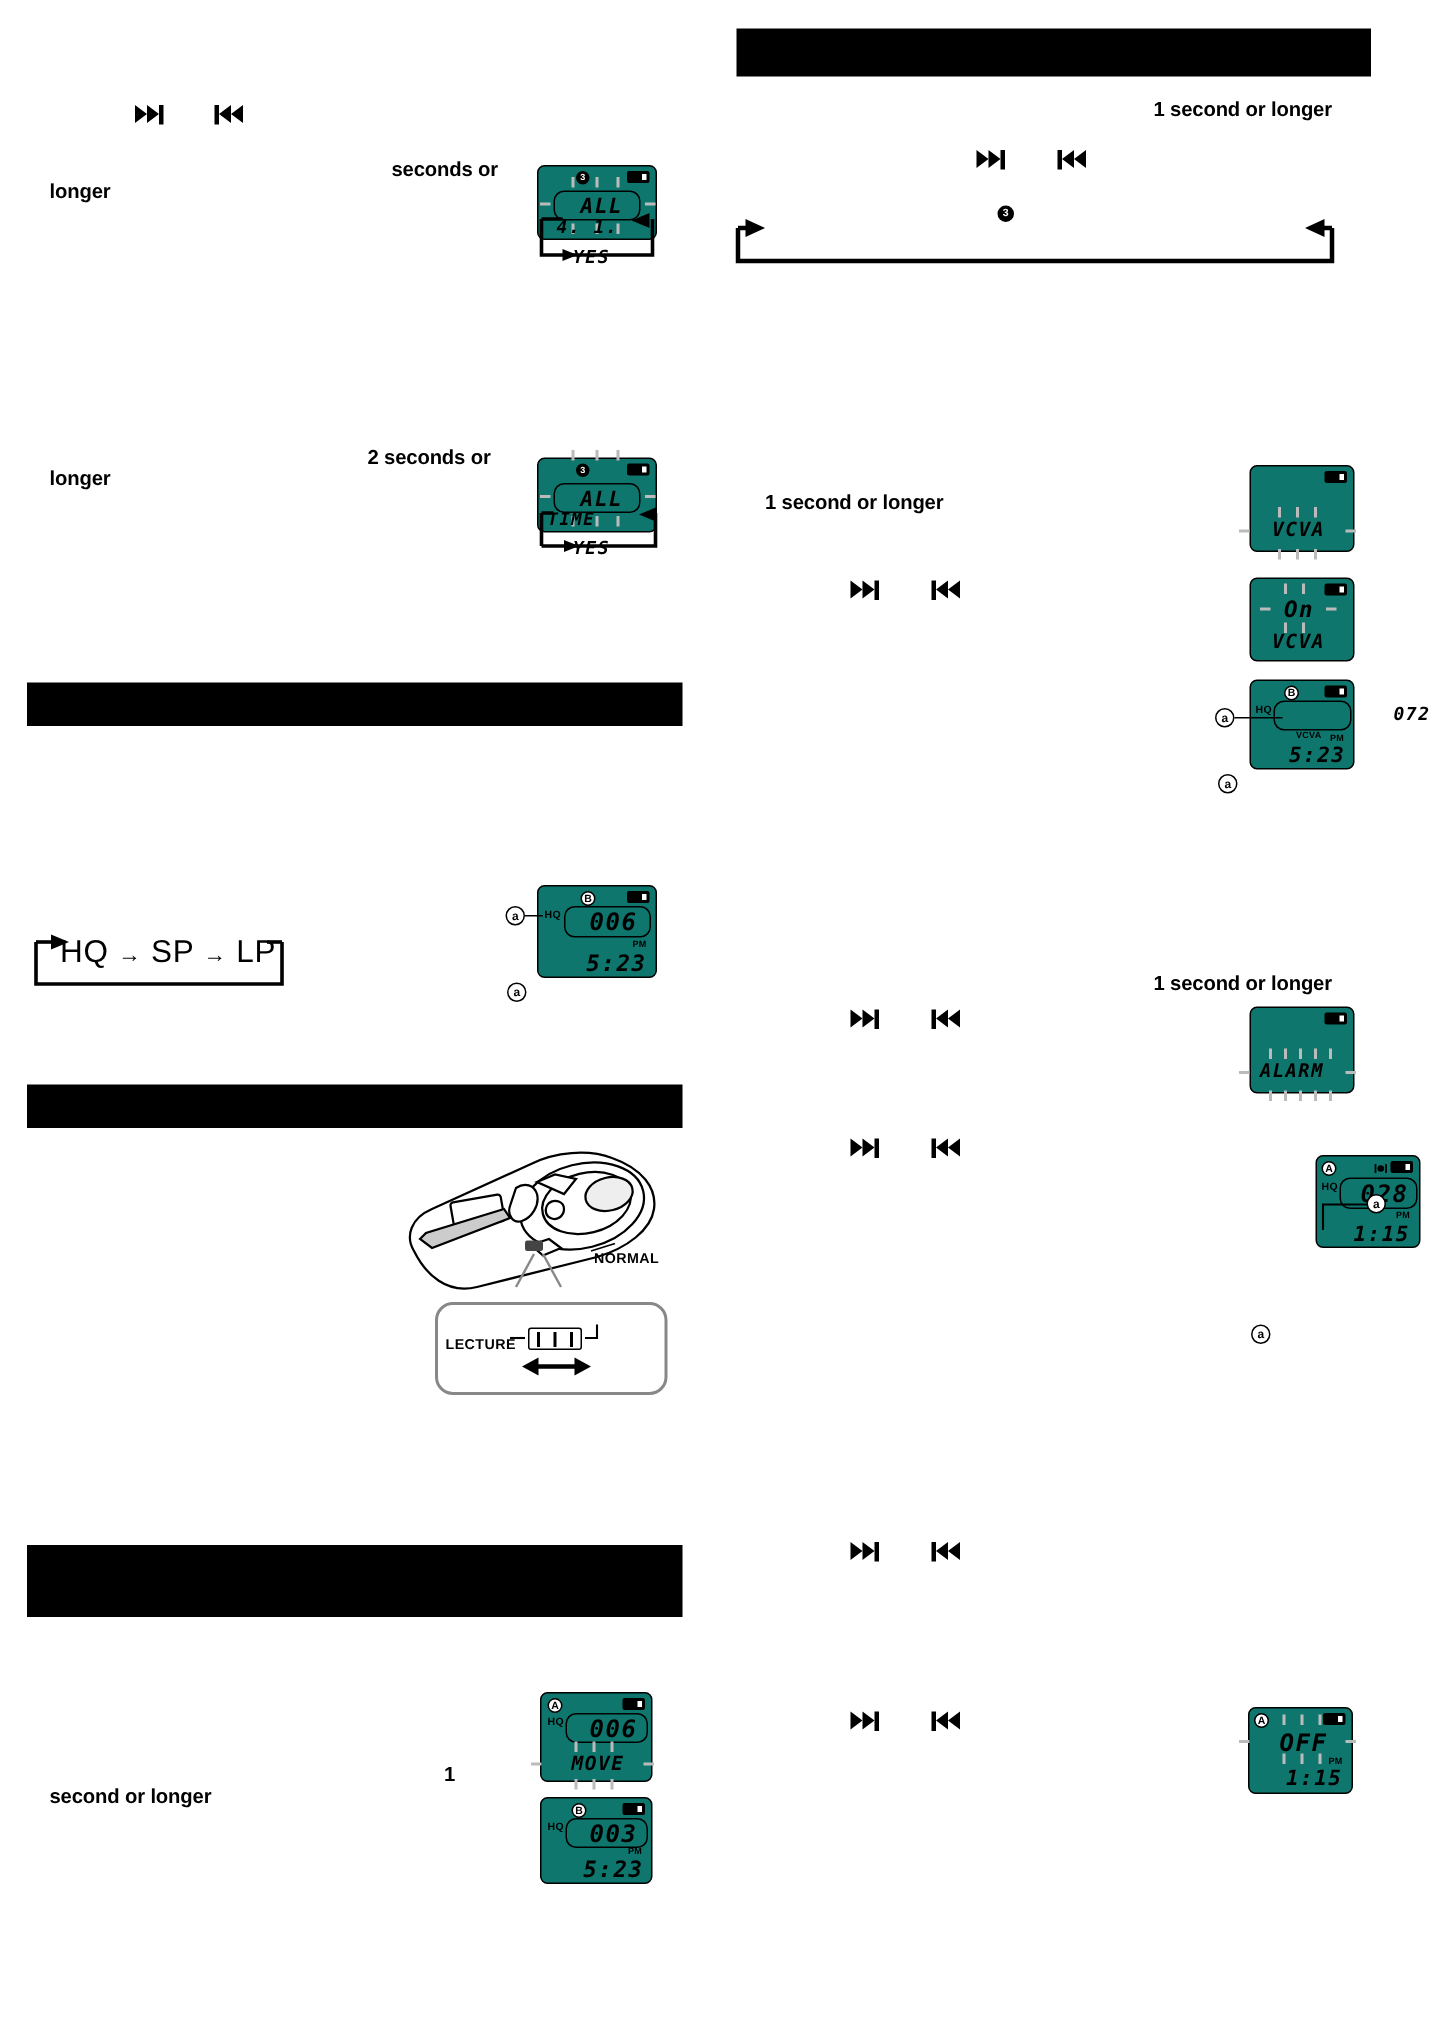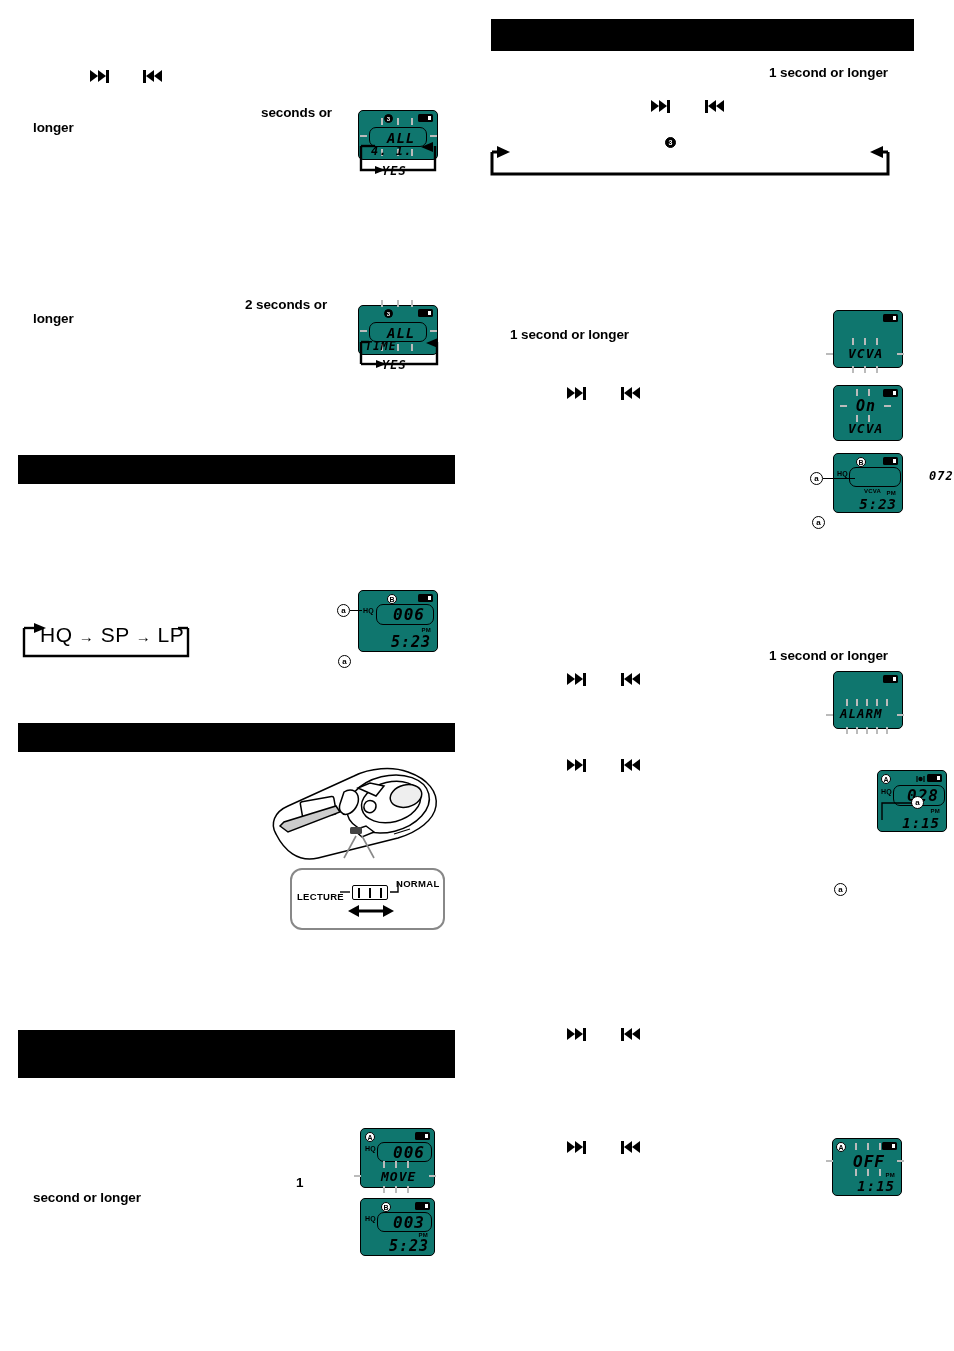--- a/index.html
+++ b/index.html
@@ -253,21 +253,21 @@
       <rect x="92" y="65" width="12" height="7" rx="1.5" fill="#444"></rect>
     </g>
     <g fill="none" stroke="#888" stroke-width="1.6">
       <path d="M98 74 L86 96"></path>
       <path d="M104 74 L116 96"></path>
     </g>
   </svg>
 
   <div class="callout" style="left:290px;top:868px;width:155px;height:62px;"></div>
   <div class="swlabel" style="left:297px;top:891px;">LECTURE</div>
-  <div class="swlabel" style="left:396px;top:878px;">NORMAL</div>
+  <div class="swlabel" style="left:396px;top:834px;">NORMAL</div>
   <div class="slider" style="left:352px;top:885px;width:36px;height:15px;">
     <i></i>
     <i></i>
     <i></i>
   </div>
   <svg class="abs" style="left:340px;top:880px;" width="76" height="24" viewBox="0 0 76 24">
     <path d="M0 12 L10 12" stroke="#000" stroke-width="1.4"></path>
     <path d="M50 12 L58 12 L58 3" stroke="#000" stroke-width="1.4" fill="none"></path>
   </svg>
   <svg class="abs" style="left:348px;top:903px;" width="46" height="16" viewBox="0 0 46 16">

